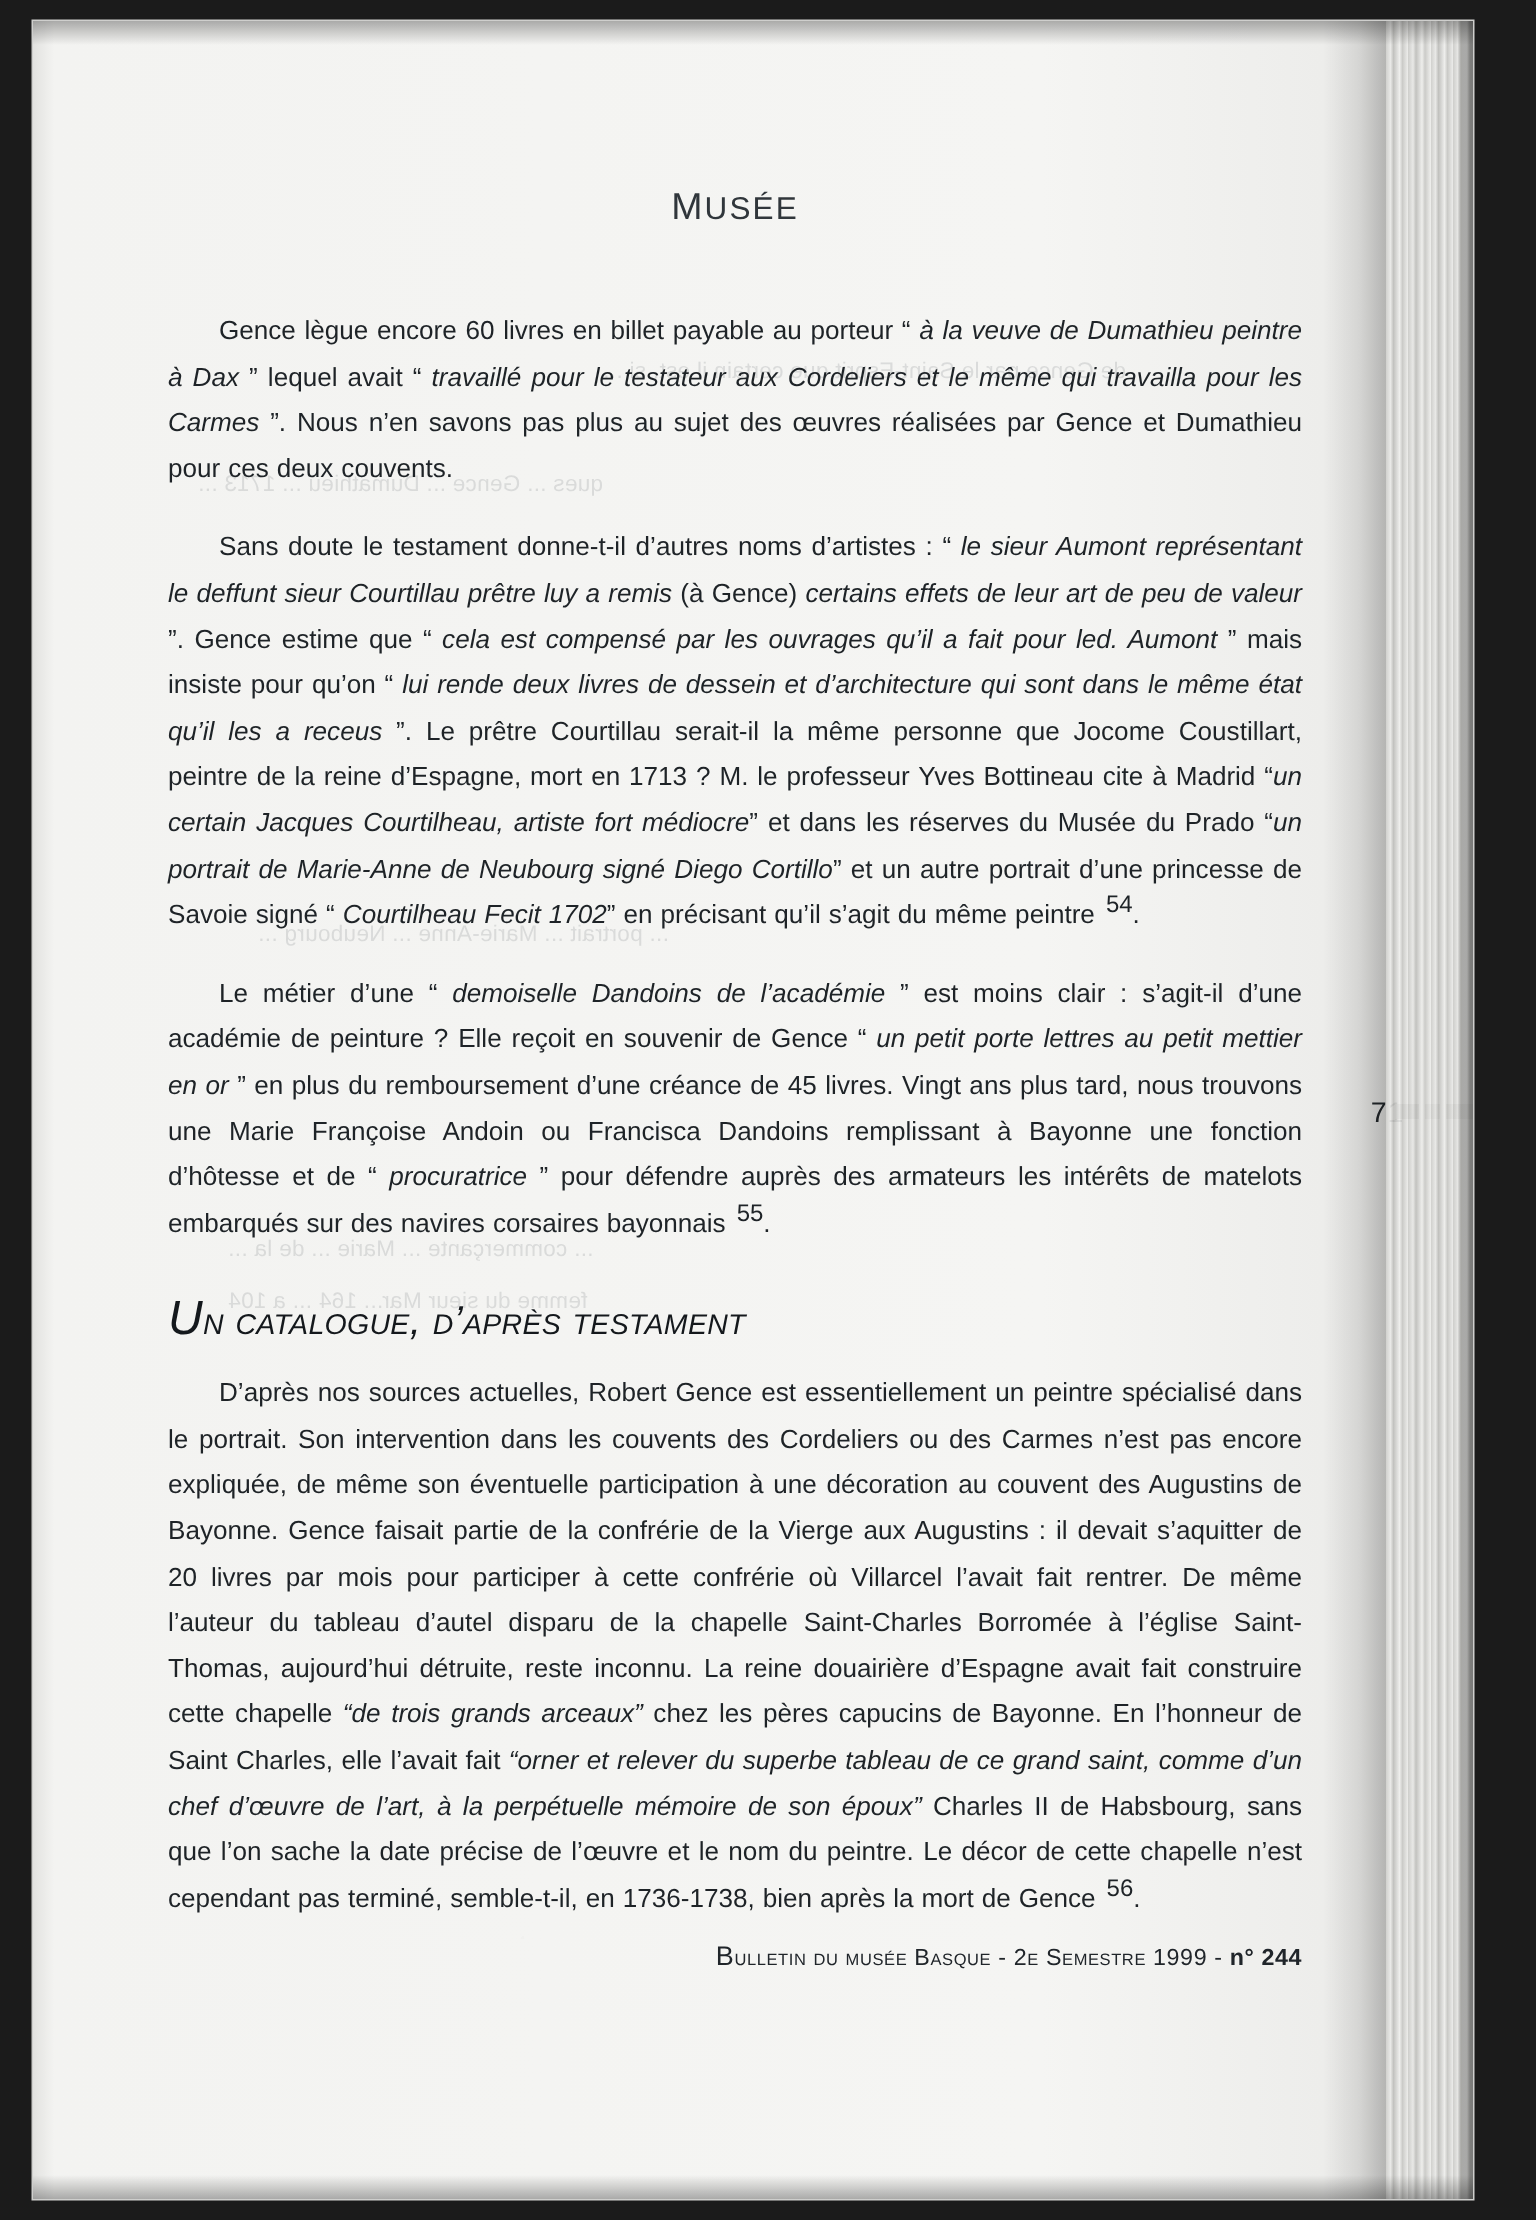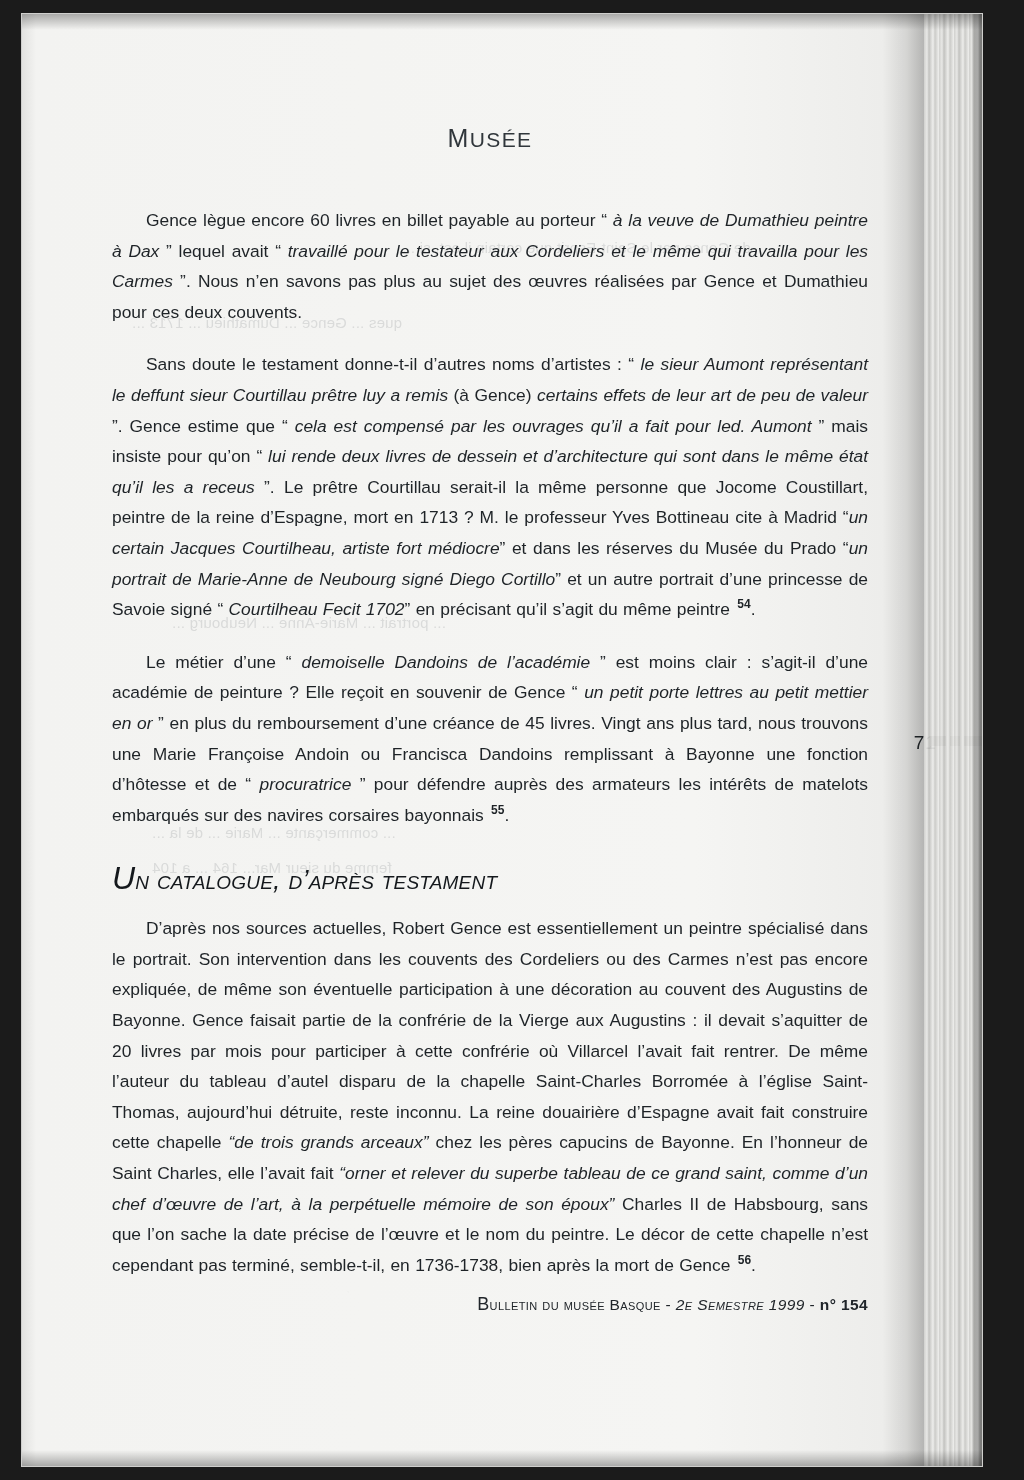--- a/index.html
+++ b/index.html
@@ -109,22 +109,22 @@
     font-size: 17.4px;
     line-height: 30.6px;
     text-align: justify;
     margin: 16px 0 22px 0;
     text-indent: 34px;
     color: #1e2327;
     word-spacing: .5px;
   }
   em { font-style: italic; }
   sup.note {
-    font-size: 12px;
-    font-weight: bold;
+    font-size: 16px;
+    font-weight: normal;
     vertical-align: super;
     line-height: 0;
     padding-left: 2px;
   }
 
   h2.section {
     font-size: 27px;
     letter-spacing: .2px;
     font-weight: normal;
     font-variant: small-caps;
@@ -163,21 +163,21 @@
     left: 90px;
     top: 1280px;
     width: 756px;
     text-align: right;
     font-size: 15.5px;
     color: #20252a;
     font-variant: small-caps;
     letter-spacing: .4px;
   }
   .footer .cap { font-size: 18px; }
-  .footer .ital { font-style: italic; font-variant: small-caps; }
+  .footer .ital { font-variant: small-caps; }
   .footer .issue { font-weight: bold; font-variant: normal; }
 
   
   .grain {
     position: absolute;
     left: 0; top: 0; right: 0; bottom: 0;
     pointer-events: none;
     opacity: .35;
     background-image:
       radial-gradient(circle at 12% 30%, rgba(0,0,0,.05) 0 1px, transparent 1px),
@@ -211,21 +211,21 @@
         <span class="cap">U</span><span id="section-heading-rest">n catalogue, d’après testament</span>
       </h2>
 
       <p class="body" id="p4"><span>D’après nos sources actuelles, Robert Gence est essentiellement un peintre spécialisé dans le portrait. Son intervention dans les couvents des Cordeliers ou des Carmes n’est pas encore expliquée, de même son éventuelle participation à une décoration au couvent des Augustins de Bayonne. Gence faisait partie de la confrérie de la Vierge aux Augustins : il devait s’aquitter de 20 livres par mois pour participer à cette confrérie où Villarcel l’avait fait rentrer.   De même l’auteur du tableau d’autel disparu de la chapelle Saint-Charles Borromée à l’église Saint-Thomas, aujourd’hui détruite, reste inconnu. La reine douairière d’Espagne avait fait construire cette chapelle </span><em>“de trois grands arceaux”</em><span> chez les pères capucins de Bayonne. En l’honneur de Saint Charles, elle l’avait fait </span><em>“orner et relever du superbe tableau de ce grand saint, comme d’un chef d’œuvre de l’art, à la perpétuelle mémoire  de son époux”</em><span> Charles II de Habsbourg, sans que l’on sache la date précise de l’œuvre et le nom du peintre. Le décor de cette chapelle n’est cependant pas terminé, semble-t-il, en 1736-1738, bien après la mort de Gence </span><sup class="note">56</sup><span>.</span></p>
     </div>
 
     <div class="folio">71</div>
     <div class="folio-marks"></div>
 
     <div class="footer">
-      <span class="cap">B</span><span id="footer-bulletin">ulletin du musée Basque</span><span> - </span><span class="ital">2e Semestre 1999</span><span> - </span><span class="issue">n° 154</span>
+      <span class="cap">B</span><span id="footer-bulletin">ulletin du musée Basque</span><span> - </span><span class="ital">2e Semestre 1999</span><span> - </span><span class="issue">n° 244</span>
     </div>
 
     <div class="gutter-shadow"></div>
     <div class="gutter"></div>
     <div class="edge-dark-right"></div>
     <div class="top-dark"></div>
     <div class="bottom-dark"></div>
     <div class="grain"></div>
   </div>
 </div>

